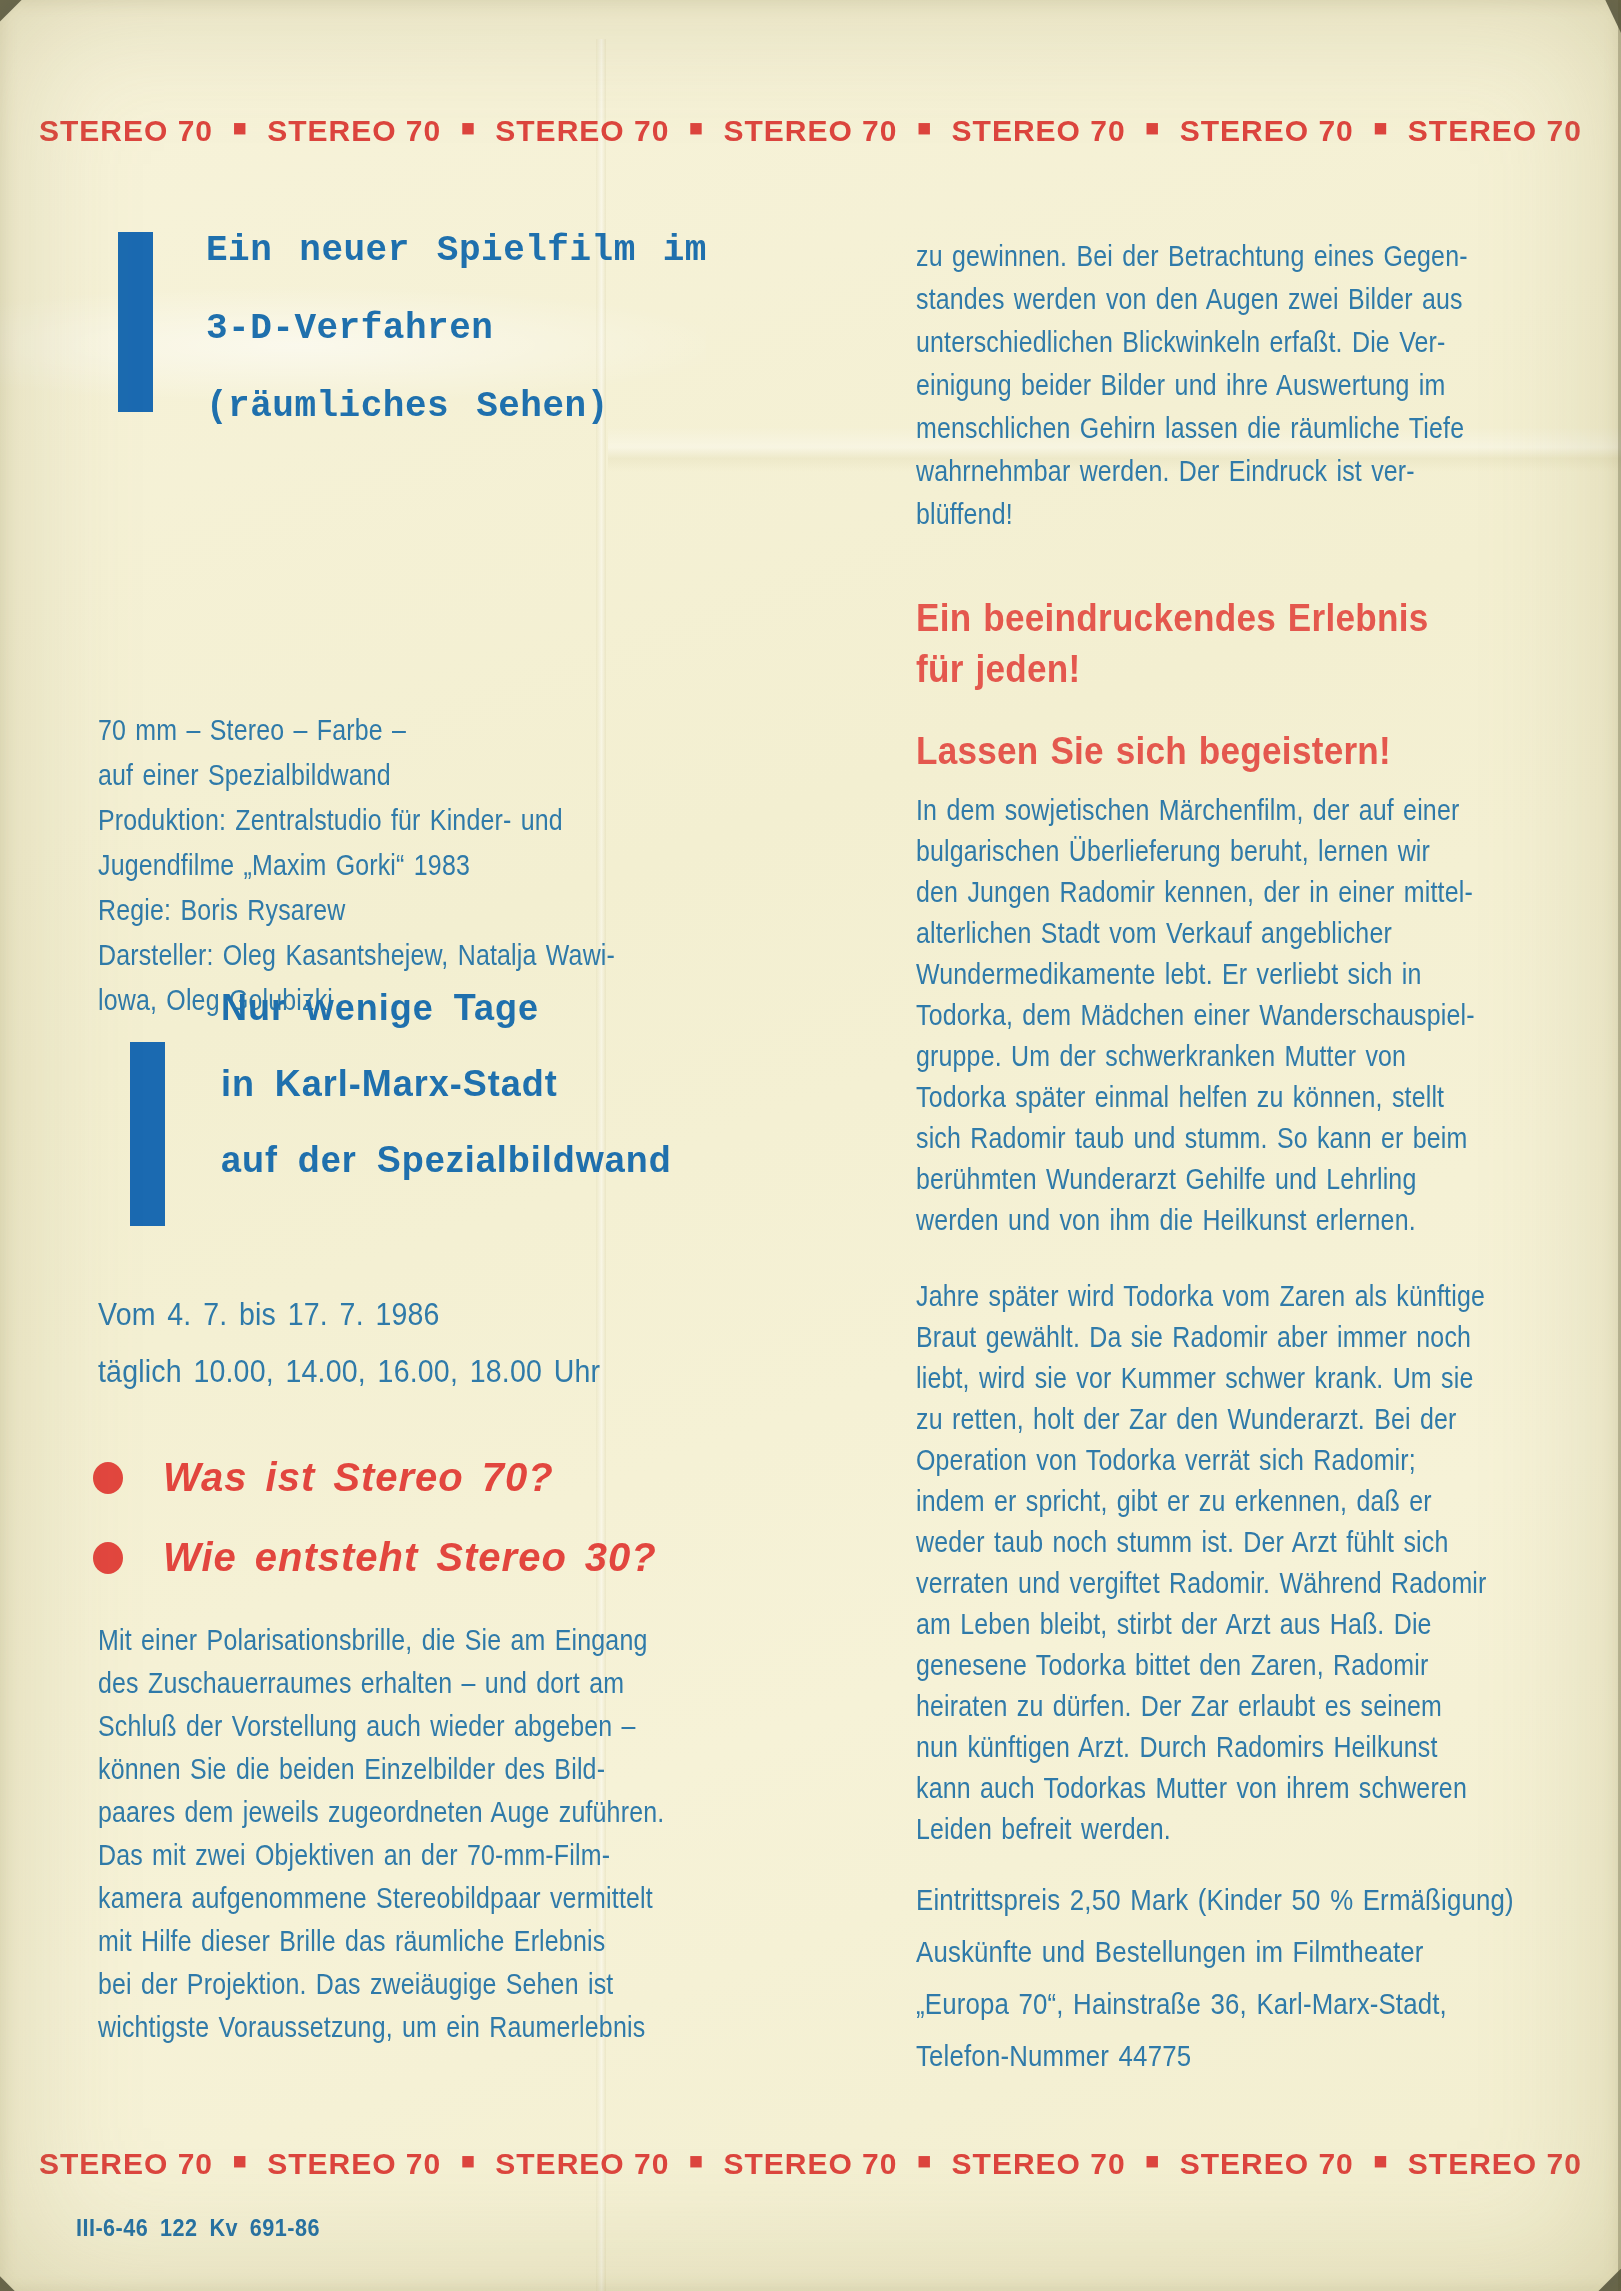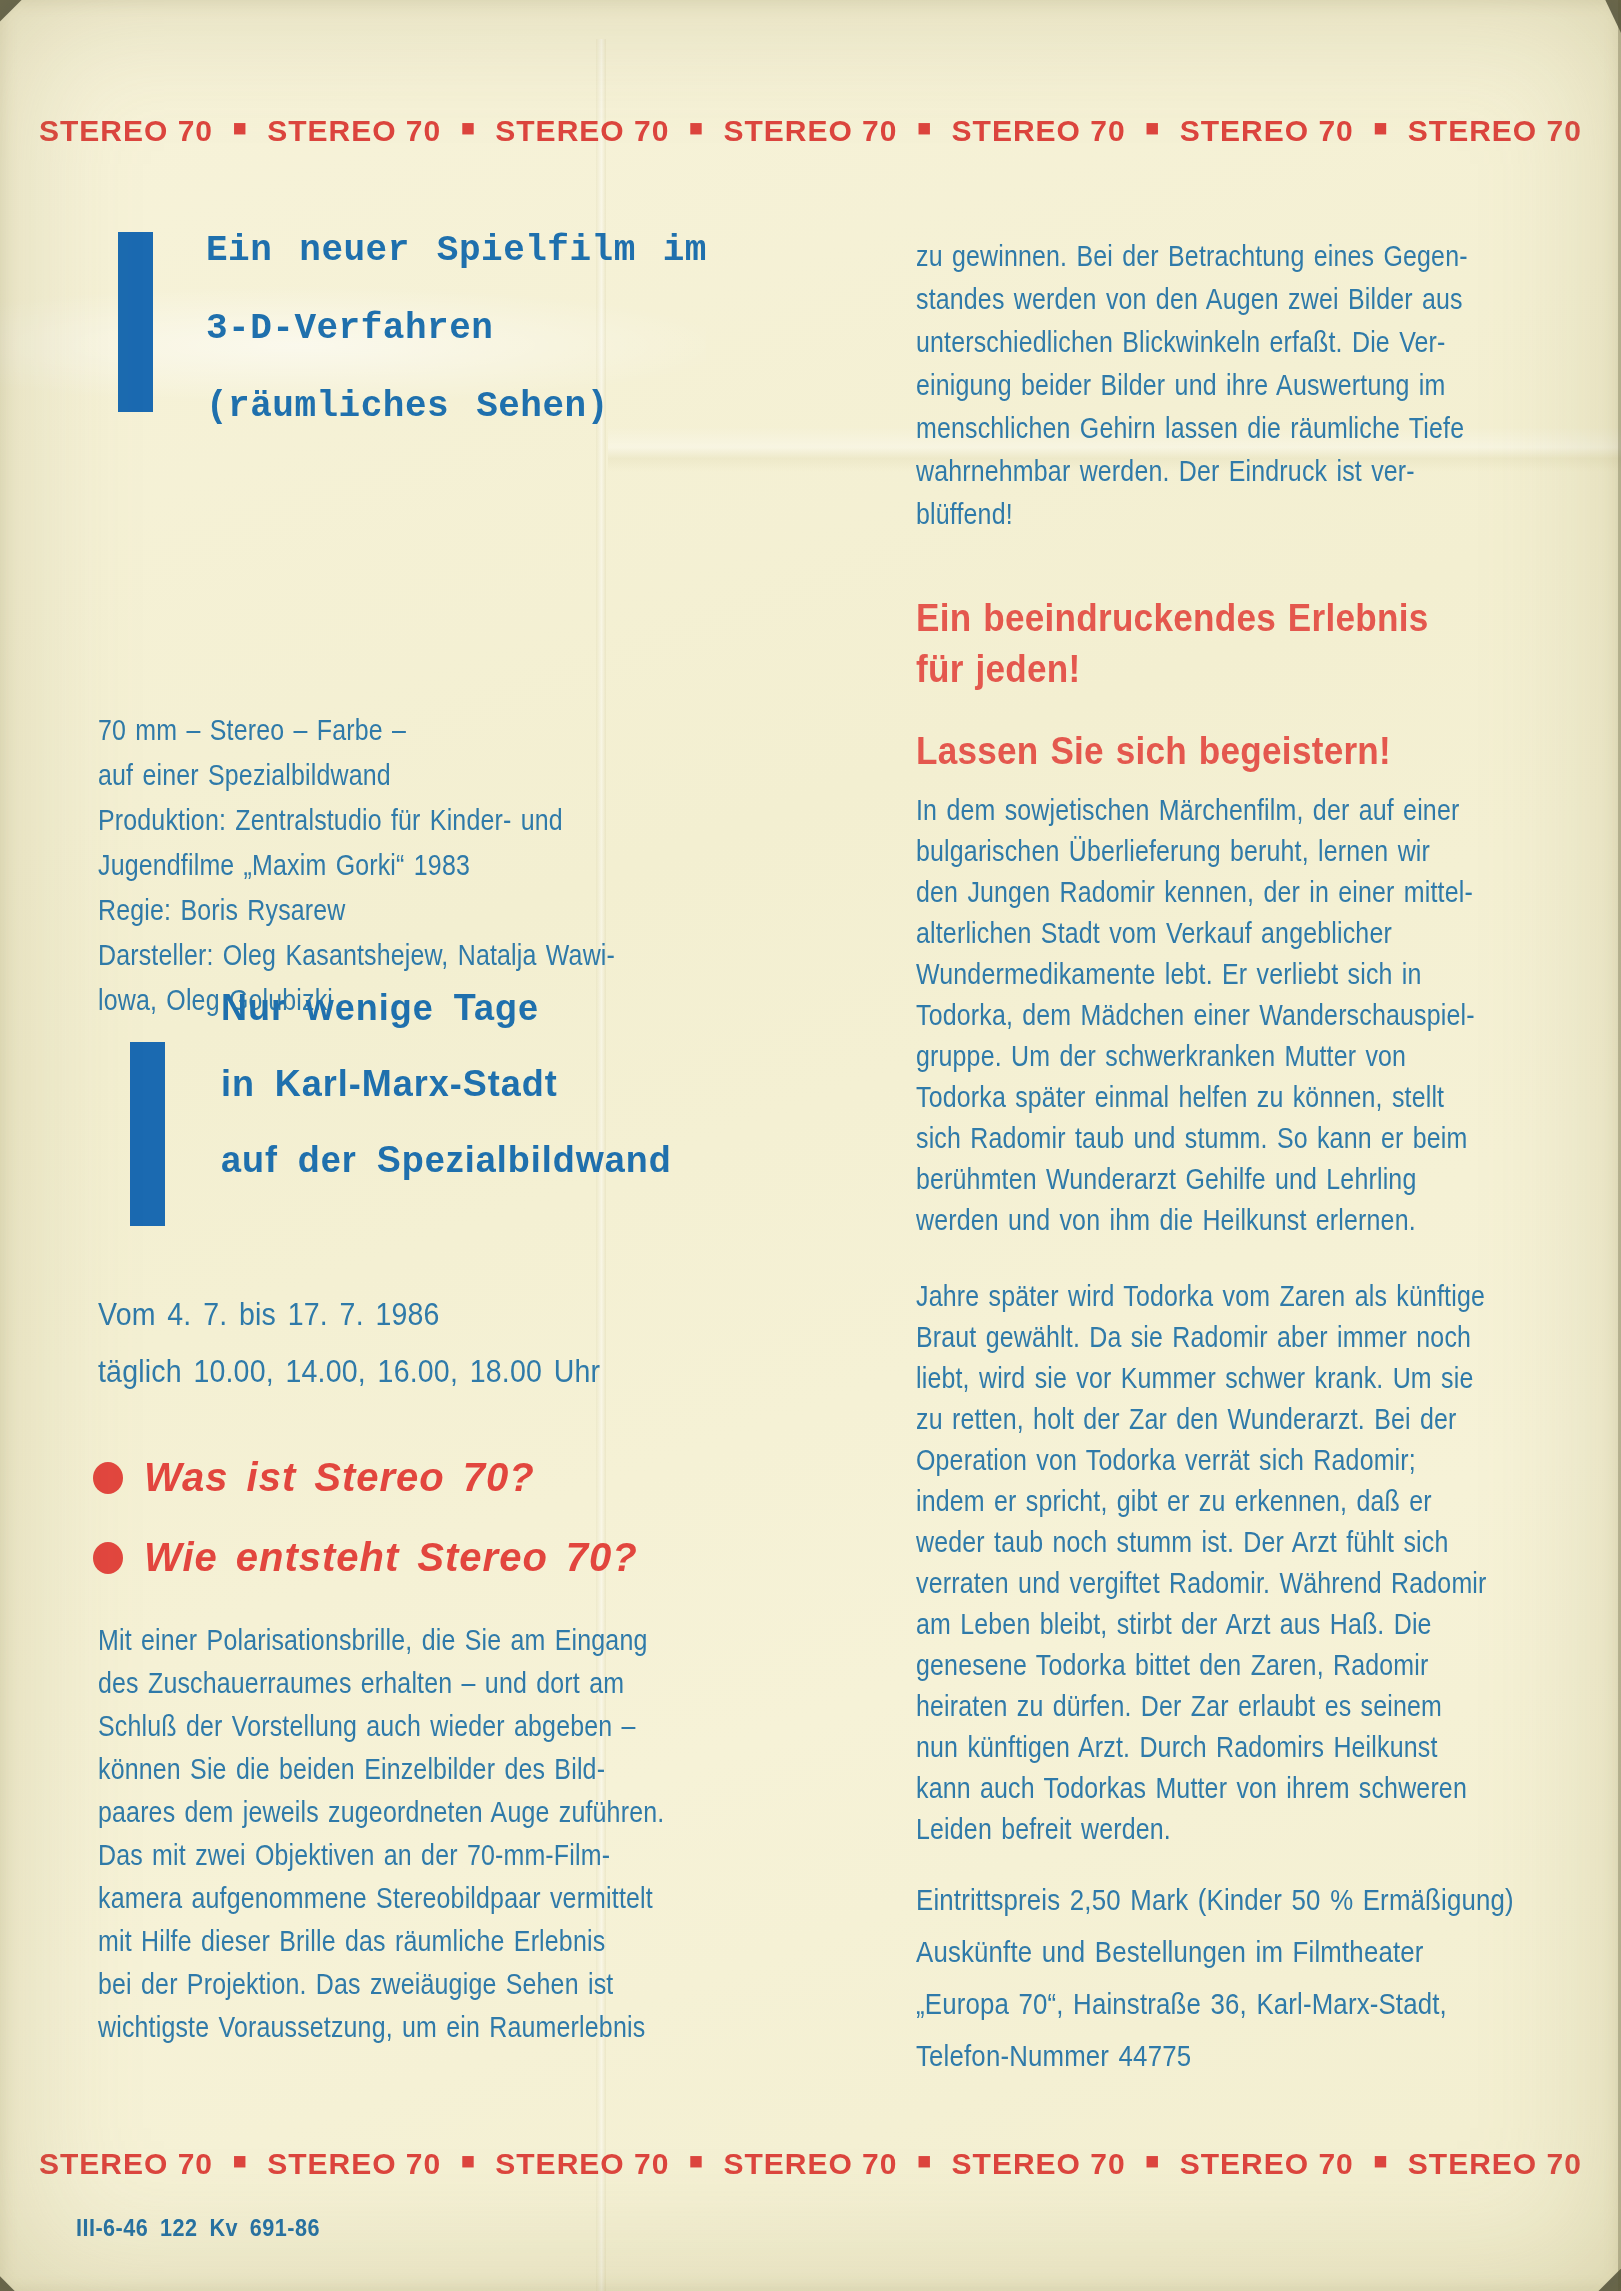--- a/index.html
+++ b/index.html
@@ -61,21 +61,21 @@
   }
   .credits { left:98px; top:708px; line-height:45px; }
   .para-left { left:98px; top:1619px; line-height:43px; }
   .dates { left:98px; top:1286px; font-size:31px; line-height:57px; transform:scaleX(0.92); word-spacing:3.9px; }
 
   .rp1 { left:916px; top:235px; line-height:43px; }
   .rp2 { left:916px; top:790px; line-height:41px; }
   .rp3 { left:916px; top:1276px; line-height:41px; }
   .info { left:916px; top:1874px; font-size:30px; line-height:52px; }
 
-  .q-row { position:absolute; left:93px; display:flex; align-items:center; gap:21px; }
+  .q-row { position:absolute; left:93px; display:flex; align-items:center; gap:40px; }
   .q1 { top:1455px; } .q2 { top:1535px; }
   .q-dot { width:30px; height:32px; border-radius:50%; background:#e2463e; flex:0 0 auto; }
   .q-text { font-size:40px; font-weight:bold; font-style:italic; color:#e2463e;
             letter-spacing:1px; word-spacing:5.9px; white-space:nowrap; }
 
   .red-head {
     position:absolute; left:916px; font-size:39px; font-weight:bold; color:#e4584e;
     line-height:51px; white-space:pre-line; letter-spacing:0.3px; word-spacing:2px;
     transform:scaleX(0.9); transform-origin:0 0;
   }
@@ -139,21 +139,21 @@
 
   <div class="blue-body dates">Vom 4. 7. bis 17. 7. 1986
 täglich 10.00, 14.00, 16.00, 18.00 Uhr</div>
 
   <div class="q-row q1">
     <span class="q-dot"></span>
     <span class="q-text">Was ist Stereo 70?</span>
   </div>
   <div class="q-row q2">
     <span class="q-dot"></span>
-    <span class="q-text">Wie entsteht Stereo 70?</span>
+    <span class="q-text">Wie entsteht Stereo 30?</span>
   </div>
 
   <div class="blue-body para-left">Mit einer Polarisationsbrille, die Sie am Eingang
 des Zuschauerraumes erhalten – und dort am
 Schluß der Vorstellung auch wieder abgeben –
 können Sie die beiden Einzelbilder des Bild-
 paares dem jeweils zugeordneten Auge zuführen.
 Das mit zwei Objektiven an der 70-mm-Film-
 kamera aufgenommene Stereobildpaar vermittelt
 mit Hilfe dieser Brille das räumliche Erlebnis

